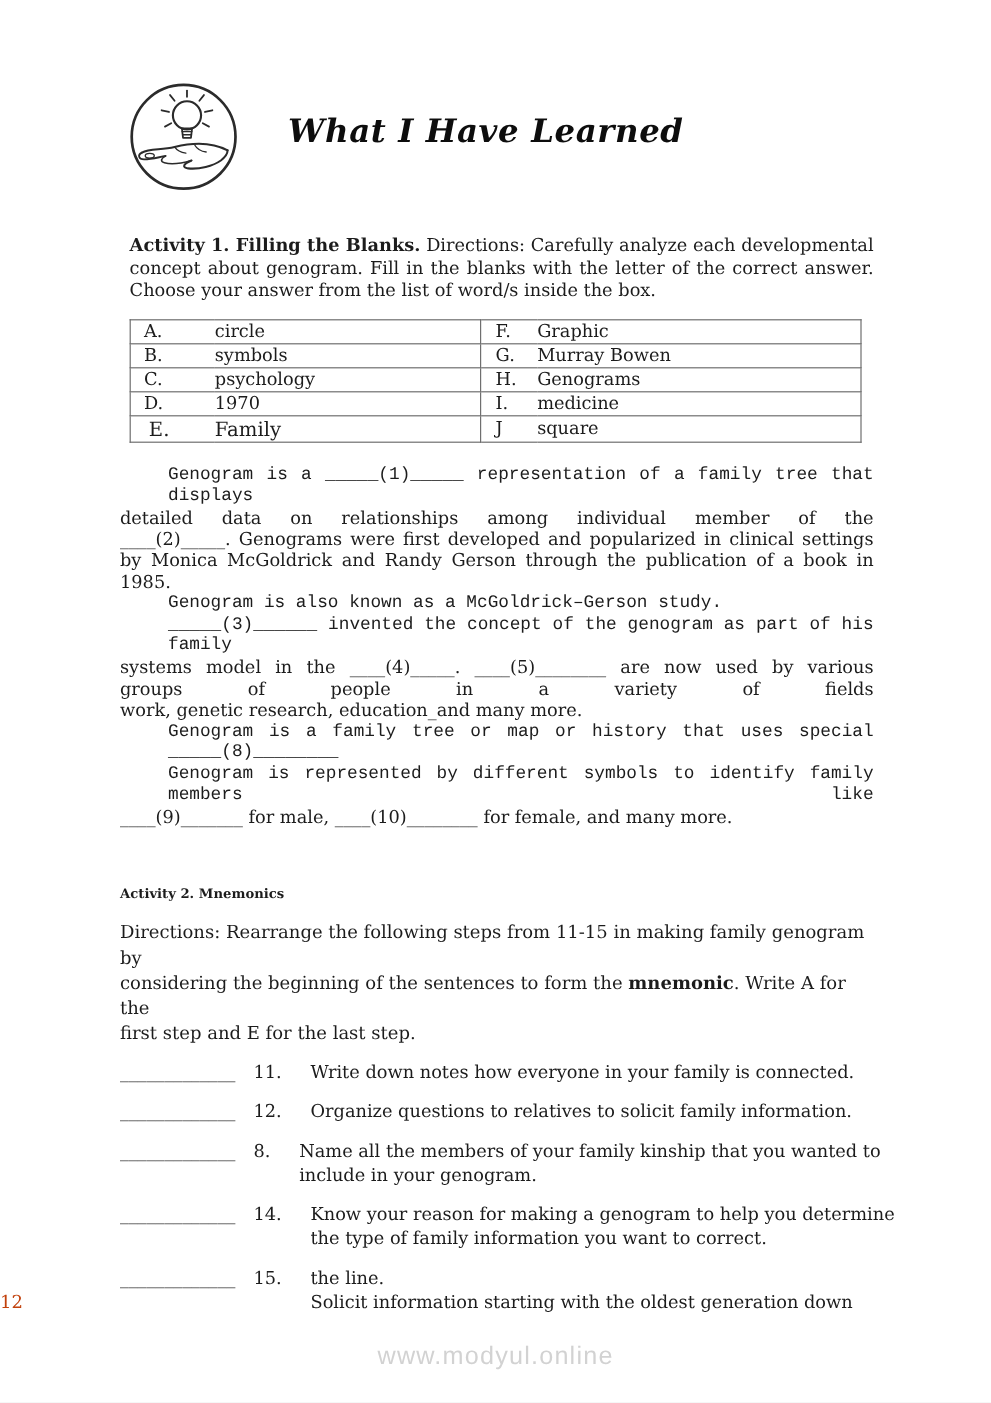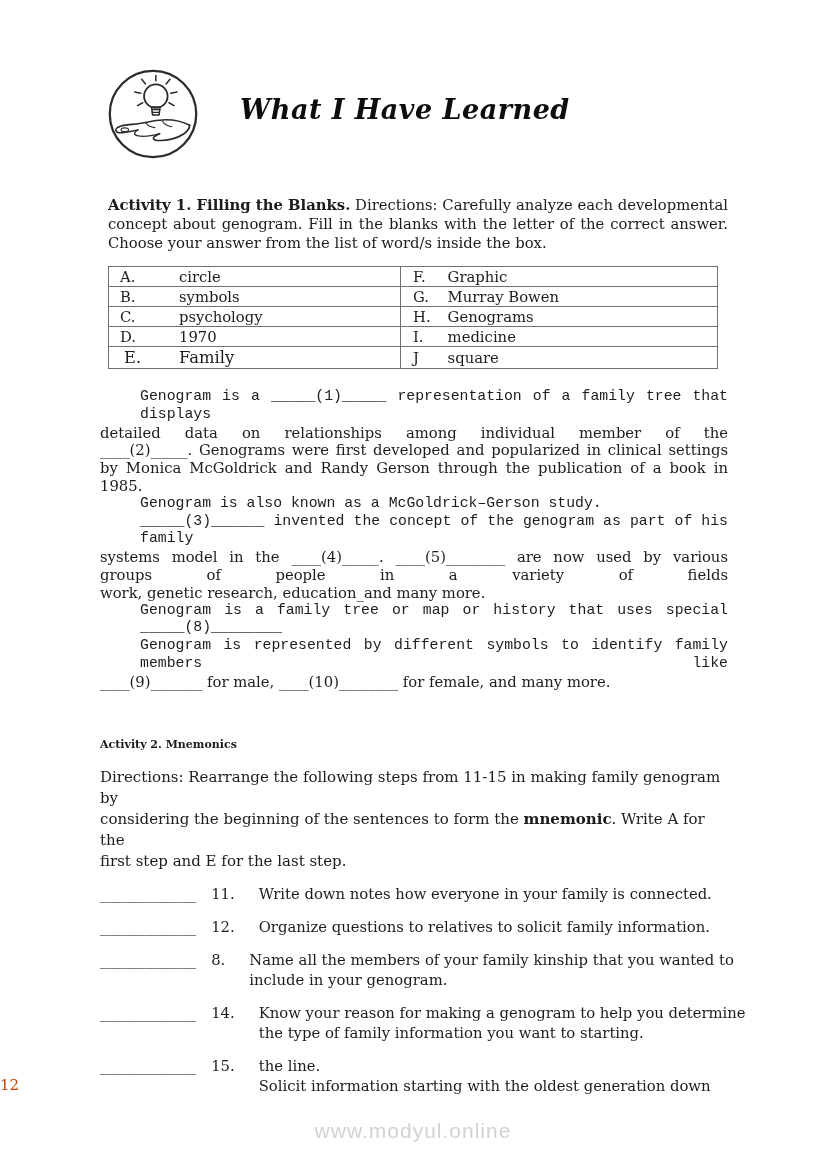--- a/index.html
+++ b/index.html
@@ -246,21 +246,21 @@
       <div class="mn-text">
         <div>Name all the members of your family kinship that you wanted to</div>
         <div>include in your genogram.</div>
       </div>
     </div>
     <div class="mn-item">
       <span class="mn-blank">_____________</span>
         <span class="mn-num">14.</span>
       <div class="mn-text">
         <div>Know your reason for making a genogram to help you determine</div>
-        <div>the type of family information you want to starting.</div>
+        <div>the type of family information you want to correct.</div>
       </div>
     </div>
     <div class="mn-item">
       <span class="mn-blank">_____________</span>
         <span class="mn-num">15.</span>
       <div class="mn-text">
         <div>the line.</div>
         <div>Solicit information starting with the oldest generation down</div>
       </div>
     </div>

